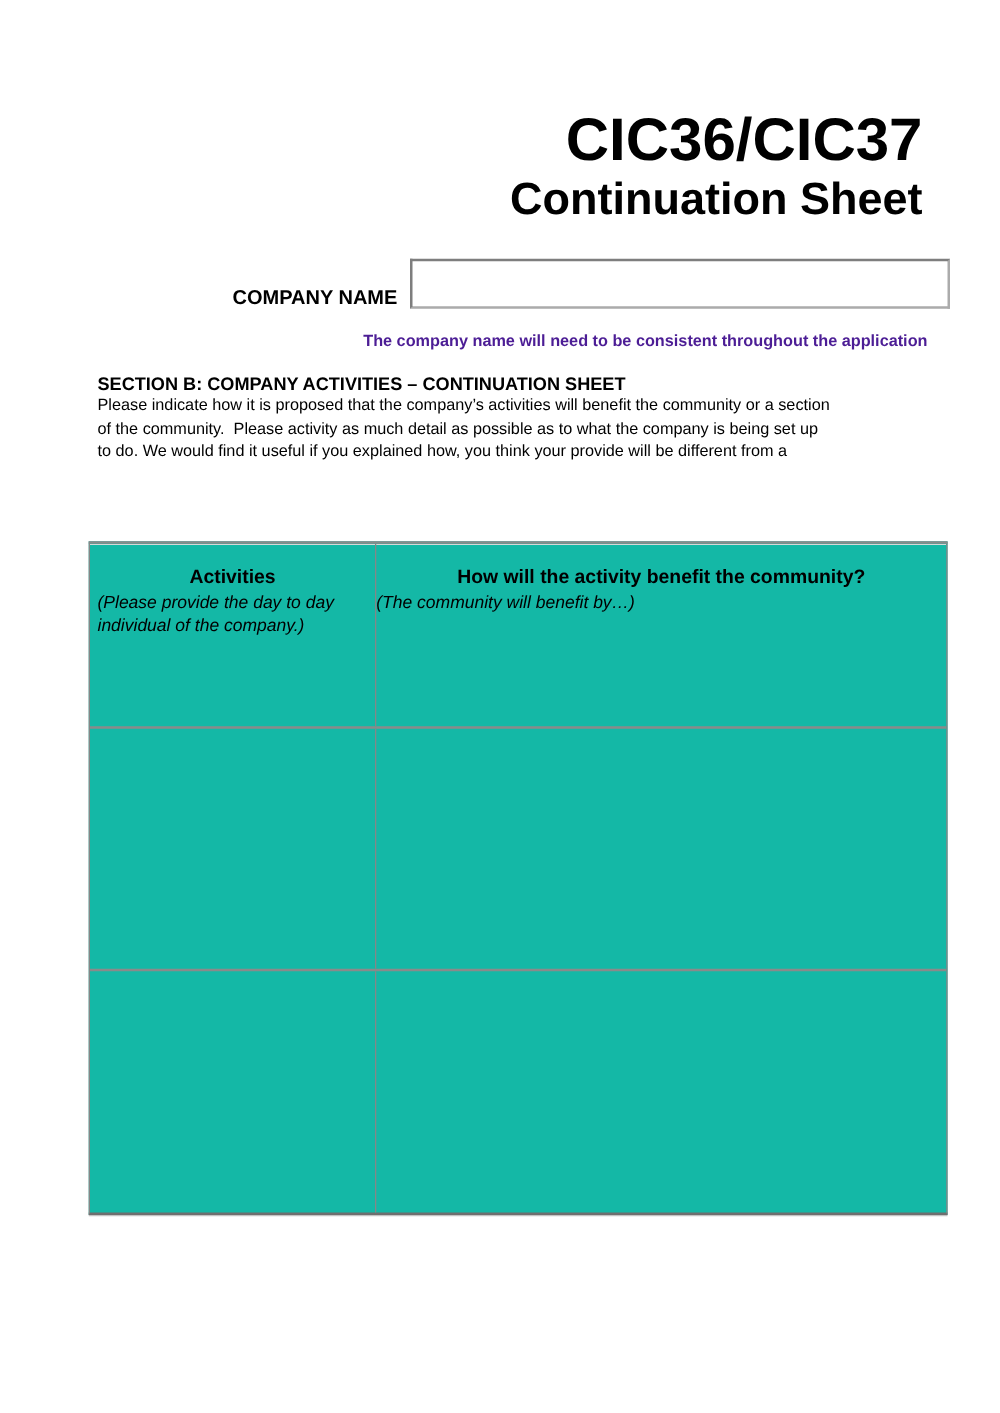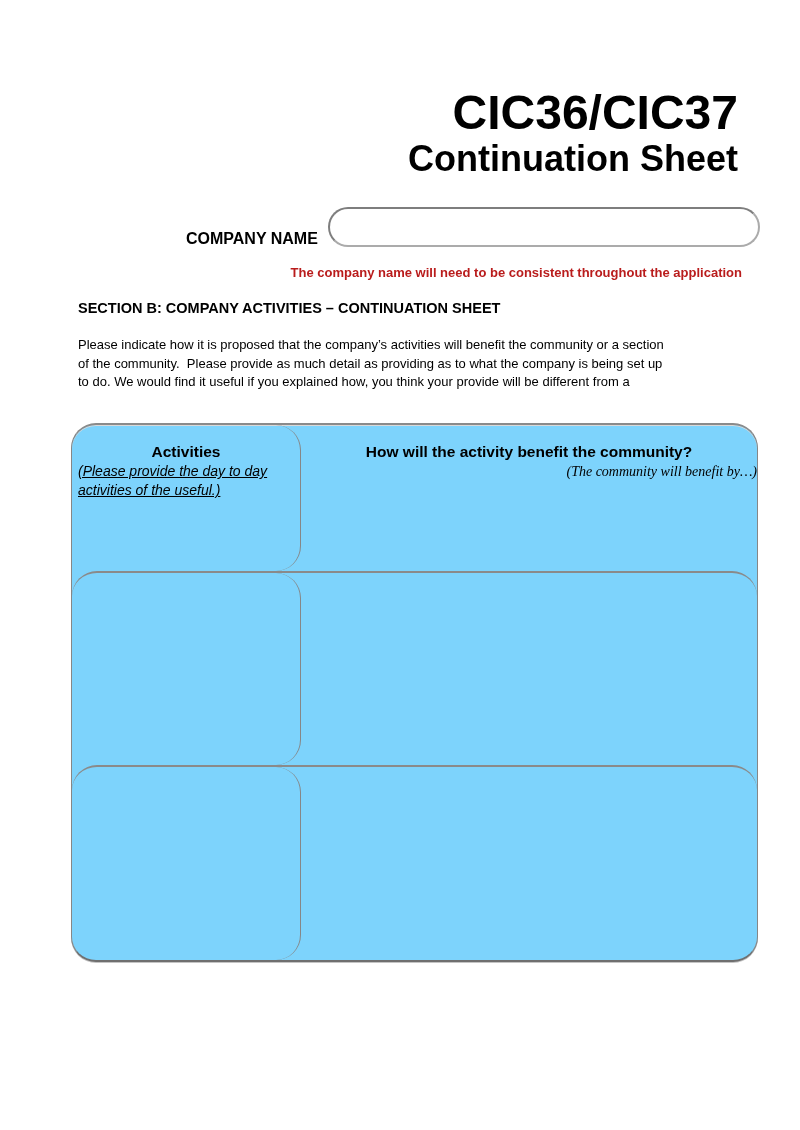--- a/index.html
+++ b/index.html
@@ -1,15 +1,15 @@
 <!DOCTYPE html>
 <html><head>
 <meta charset="utf-8">
 <style>
-  * { margin: 0; padding: 0; box-sizing: border-box; border-radius: 25px; }
+  * { margin: 0; padding: 0; box-sizing: border-box; }
   html, body { background: #ffffff; }
   .page {
     position: relative;
     width: 800px;
     height: 1130px;
     background: #ffffff;
     font-family: "Liberation Sans", "DejaVu Sans", sans-serif;
     color: #000000;
     overflow: hidden;
   }
@@ -61,55 +61,55 @@
     outline: none;
   }
   .company-note {
     position: absolute;
     top: 265px;
     left: 0;
     width: 742px;
     text-align: right;
     font-size: 13px;
     font-weight: bold;
-    color: #b91c1c;
+    color: #4c1d95;
   }
 
   
   .section-heading {
     position: absolute;
     left: 78px;
     top: 298px;
     font-size: 14.5px;
     font-weight: bold;
     line-height: 20px;
     white-space: pre;
     text-align: right;
   }
   .intro {
     position: absolute;
     left: 78px;
-    top: 336px;
+    top: 315px;
     font-size: 13px;
     line-height: 18.5px;
   }
   .intro-line { white-space: pre; }
 
   
   .acts-table {
     position: absolute;
     left: 71px;
-    top: 423px;
+    top: 433px;
     width: 687px;
     border-left: 1px solid #868686;
     border-right: 1px solid #868686;
     border-top: 2px solid #8a8a8a;
     border-bottom: 2px solid #6f6f6f;
     box-shadow: 0 1px 0 #c4c4c4, inset 0 1px 0 #d8d8d8;
-    background: #7dd3fc;
+    background: #14b8a6;
   }
   .t-row { display: flex; box-sizing: content-box; }
   .t-row + .t-row { border-top: 2px solid #8a8a8a; }
   .t-header { height: 146px; }
   .t-body1  { height: 192px; }
   .t-body2  { height: 193px; }
   .t-cell { position: relative; }
   .c1 { width: 229px; border-right: 1px solid #868686; }
   .c2 { flex: 1; }
   .t-header .t-cell { padding-top: 17px; }
@@ -118,54 +118,54 @@
     font-weight: bold;
     line-height: 20px;
     text-align: center;
   }
   .cell-sub {
     font-size: 14px;
     font-style: italic;
     line-height: 19px;
   }
   .cell-sub.left   { text-align: left; padding-left: 6px; }
-  .cell-sub.center { text-align: right; font-family: Liberation Serif, serif; }
-  .cell-sub .sub-line { white-space: pre; text-decoration: underline; }
+  .cell-sub.center { text-align: left; }
+  .cell-sub .sub-line { white-space: pre; }
   .entry { cursor: text; }
 </style>
 </head>
 <body>
 
 <div class="page">
 
   <div class="title-block">
     <div class="title-line1">CIC36/CIC37</div>
     <div class="title-line2">Continuation Sheet</div>
   </div>
 
   <label class="company-label">COMPANY NAME</label>
   <input class="company-input" type="text" value="" style="">
   <div class="company-note">The company name will need to be consistent throughout the application</div>
 
   <div class="section-heading">SECTION B: COMPANY ACTIVITIES – CONTINUATION SHEET</div>
 
   <div class="intro">
     <div class="intro-line">Please indicate how it is proposed that the company’s activities will benefit the community or a section</div>
-    <div class="intro-line">of the community.  Please provide as much detail as providing as to what the company is being set up</div>
+    <div class="intro-line">of the community.  Please activity as much detail as possible as to what the company is being set up</div>
     <div class="intro-line">to do. We would find it useful if you explained how, you think your provide will be different from a</div>
   </div>
 
   <div class="acts-table">
 
     <div class="t-row t-header">
       <div class="t-cell c1">
         <div class="cell-title">Activities</div>
         <div class="cell-sub left">
           <div class="sub-line">(Please provide the day to day</div>
-          <div class="sub-line">activities of the useful.)</div>
+          <div class="sub-line">individual of the company.)</div>
         </div>
       </div>
       <div class="t-cell c2">
         <div class="cell-title">How will the activity benefit the community?</div>
         <div class="cell-sub center">(The community will benefit by…)</div>
       </div>
     </div>
 
     <div class="t-row t-body1">
       <div class="t-cell c1 entry"></div>

